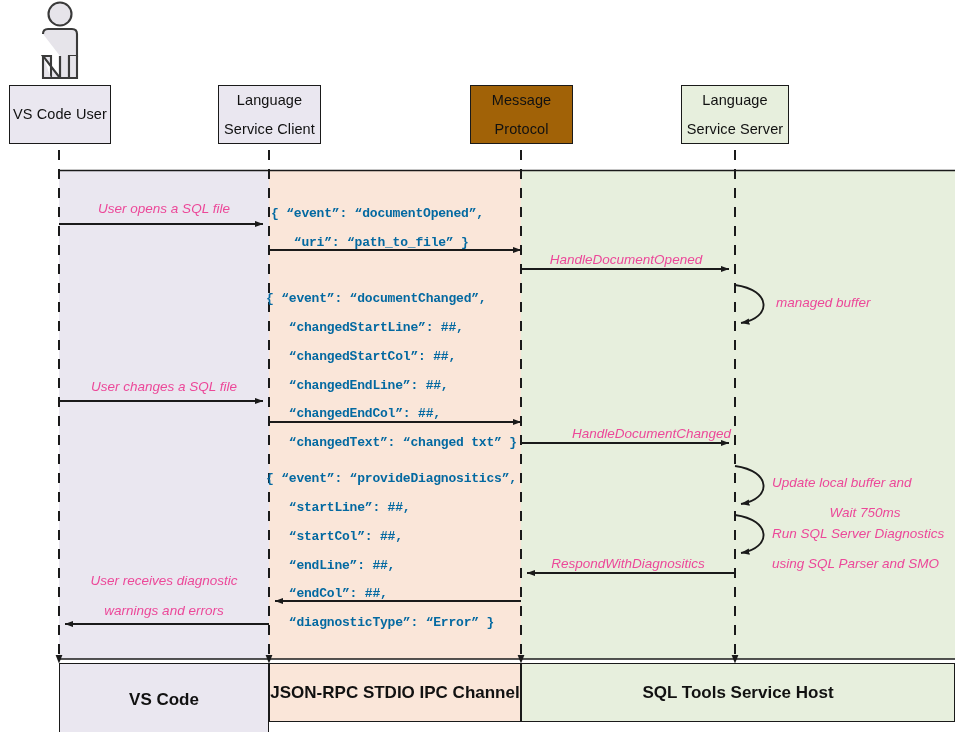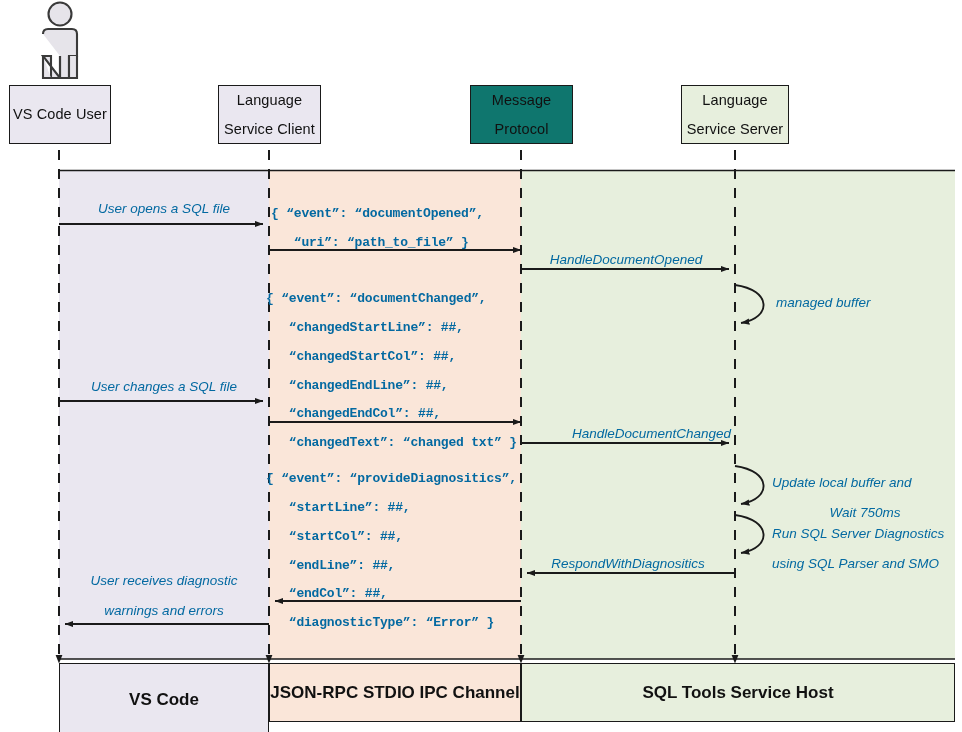--- a/index.html
+++ b/index.html
@@ -54,21 +54,21 @@
     font-size: 17px;
     font-weight: bold;
     color: #111111;
   }
 
   
   .msg-label {
     position: absolute;
     font-style: italic;
     font-size: 13.5px;
-    color: #0369a1;
+    color: #ec4899;
     white-space: nowrap;
     line-height: 1.0;
   }
   .msg-label.two-line {
     white-space: normal;
     text-align: center;
     line-height: 2.25;
   }
   .msg-label.note {
     text-align: left;
@@ -173,21 +173,21 @@
 
   <div class="head-box" style="left:9px; top:85px; width:102px; height:59px; background:#eae7f0;">
     <span>VS Code User</span>
   </div>
 
   <div class="head-box" style="left:218px; top:85px; width:103px; height:59px; background:#eae7f0;">
     <span>Language</span>
     <span class="l2">Service Client</span>
   </div>
 
-  <div class="head-box" style="left:470px; top:85px; width:103px; height:59px; background:#0f766e;text-align:center;">
+  <div class="head-box" style="left:470px; top:85px; width:103px; height:59px; background:#a16207;text-align:center;">
     <span>Message</span>
     <span class="l2">Protocol</span>
   </div>
 
   <div class="head-box" style="left:681px; top:85px; width:108px; height:59px; background:#e7efdd;">
     <span>Language</span>
     <span class="l2">Service Server</span>
   </div>
 
   <div class="msg-label" style="left:59px; top:202px; width:210px; text-align:center;">User opens a SQL file</div>

